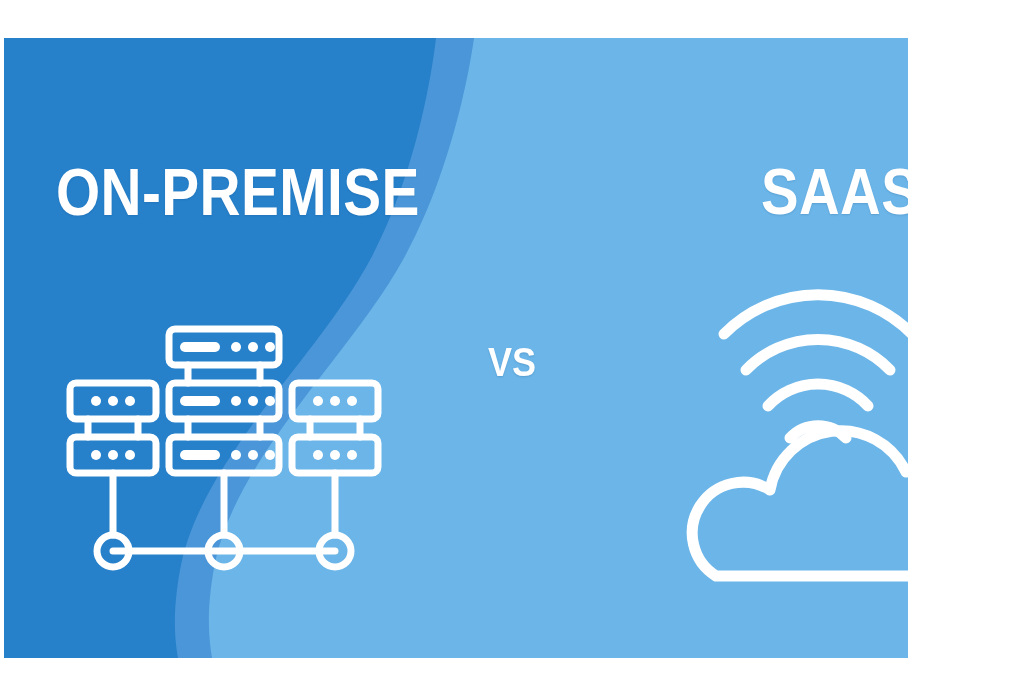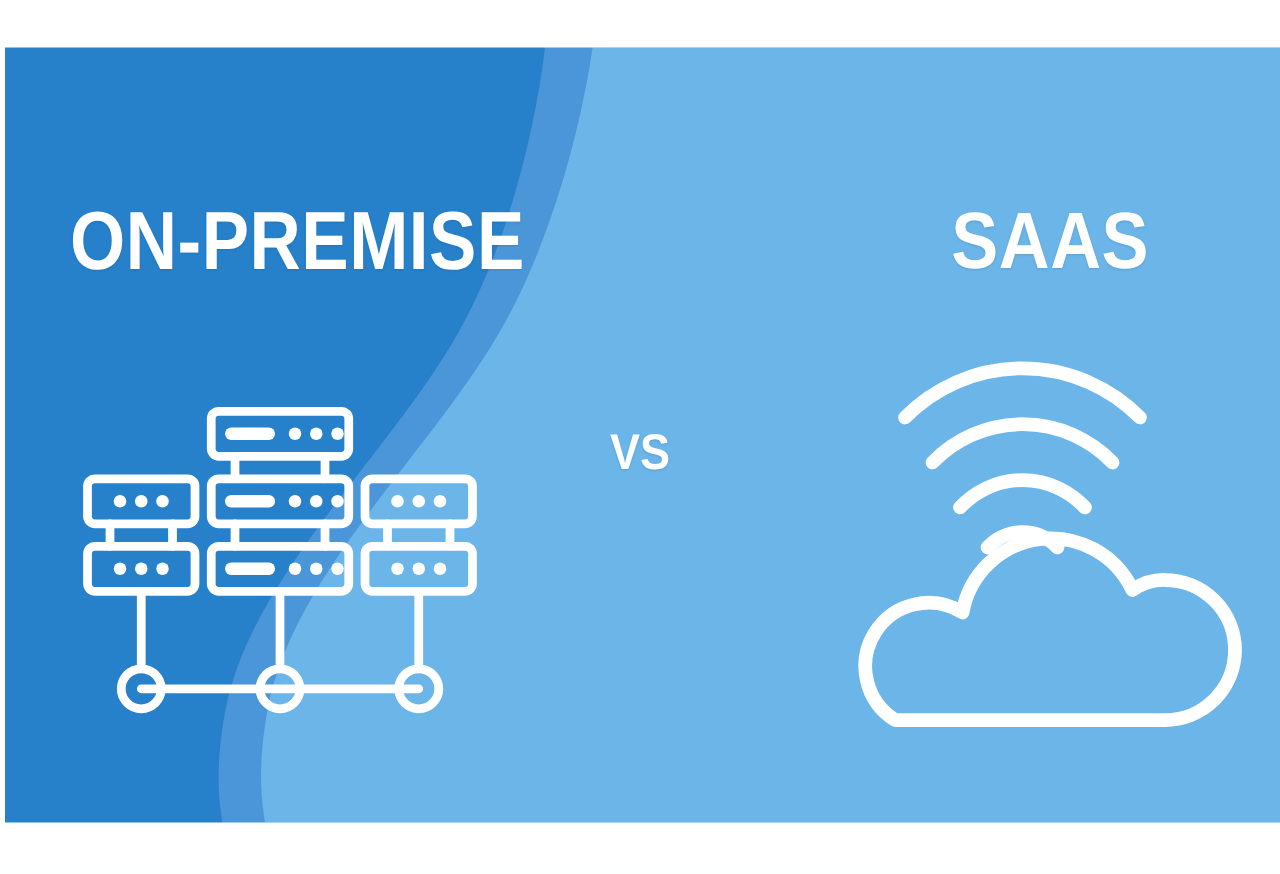--- a/index.html
+++ b/index.html
@@ -16,21 +16,21 @@
     width: 1024px;
     height: 699px;
     background: #ffffff;
     overflow: hidden;
   }
   
   #banner {
     position: absolute;
     left: 4px;
     top: 38px;
-    width: 1020px;
+    width: 904px;
     height: 620px;
     overflow: hidden;
     background: #6BB5E8; 
   }
   
   #banner svg.bg {
     position: absolute;
     left: 0;
     top: 0;
     width: 1020px;

